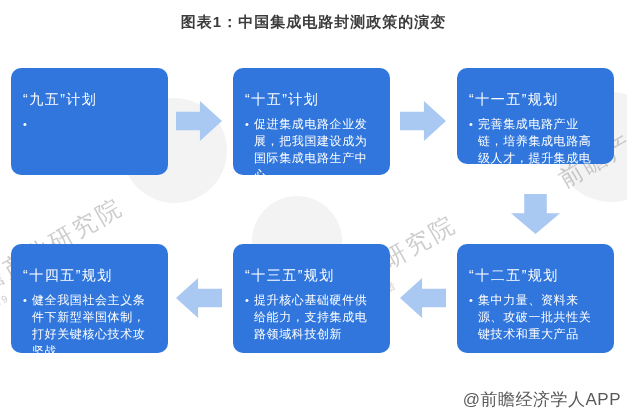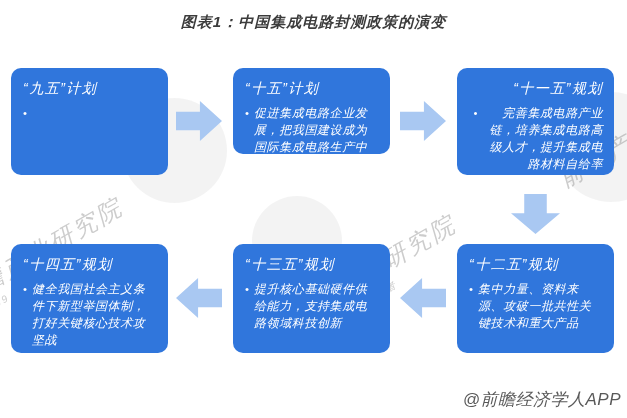--- a/index.html
+++ b/index.html
@@ -5,21 +5,20 @@
   html,body{margin:0;padding:0;}
   body{
     font-family:"Liberation Sans","DejaVu Sans",sans-serif;
     background:#fff;
   }
   .canvas{
     position:relative;
     width:627px;height:418px;
     background:#ffffff;
     overflow:hidden;
-    font-style:italic;
   }
   .title{
     position:absolute;top:13px;left:0;width:100%;
     text-align:center;
     font-size:15px;font-weight:bold;
     color:var(--title_color,#3c3c3c);
     letter-spacing:1px;
     z-index:3;
   }
   
@@ -42,30 +41,30 @@
   .fbox{
     position:absolute;width:157px;box-sizing:border-box;
     background:var(--box_blue,#3076DC);
     border-radius:10px;
     color:#fff;
     padding:11px 11px 8px 12px;
     z-index:2;
   }
   .fbox .hd{
     font-size:14px;letter-spacing:1.5px;
-    margin:1px 0 7px 0;
+    margin:12px 0 7px 0;
   }
   .fbox .bd{
     display:flex;align-items:flex-start;
     font-size:12px;line-height:17px;letter-spacing:.6px;
   }
   .fbox .bullet{flex:0 0 9px;width:9px;font-size:11px;line-height:17px;}
   .b1{left:11px;top:68px;height:107px;}
-  .b2{left:233px;top:68px;height:86px;}
-  .b3{left:457px;top:68px;height:107px;text-align:right;}
+  .b2{left:233px;top:68px;height:107px;}
+  .b3{left:457px;top:68px;height:96px;}
   .b4{left:11px;top:244px;height:109px;}
   .b5{left:233px;top:244px;height:109px;}
   .b6{left:457px;top:244px;height:109px;}
   
   .arrow{position:absolute;background:var(--arrow_blue,#A9C8F2);z-index:2;}
   .ar{clip-path:polygon(0 27%,52% 27%,52% 0,100% 50%,52% 100%,52% 73%,0 73%);}
   .al{clip-path:polygon(100% 27%,48% 27%,48% 0,0 50%,48% 100%,48% 73%,100% 73%);}
   .ad{clip-path:polygon(27% 0,73% 0,73% 48%,100% 48%,50% 100%,0 48%,27% 48%);}
   .a1{left:176px;top:101px;width:46px;height:40px;}
   .a2{left:400px;top:101px;width:46px;height:40px;}

